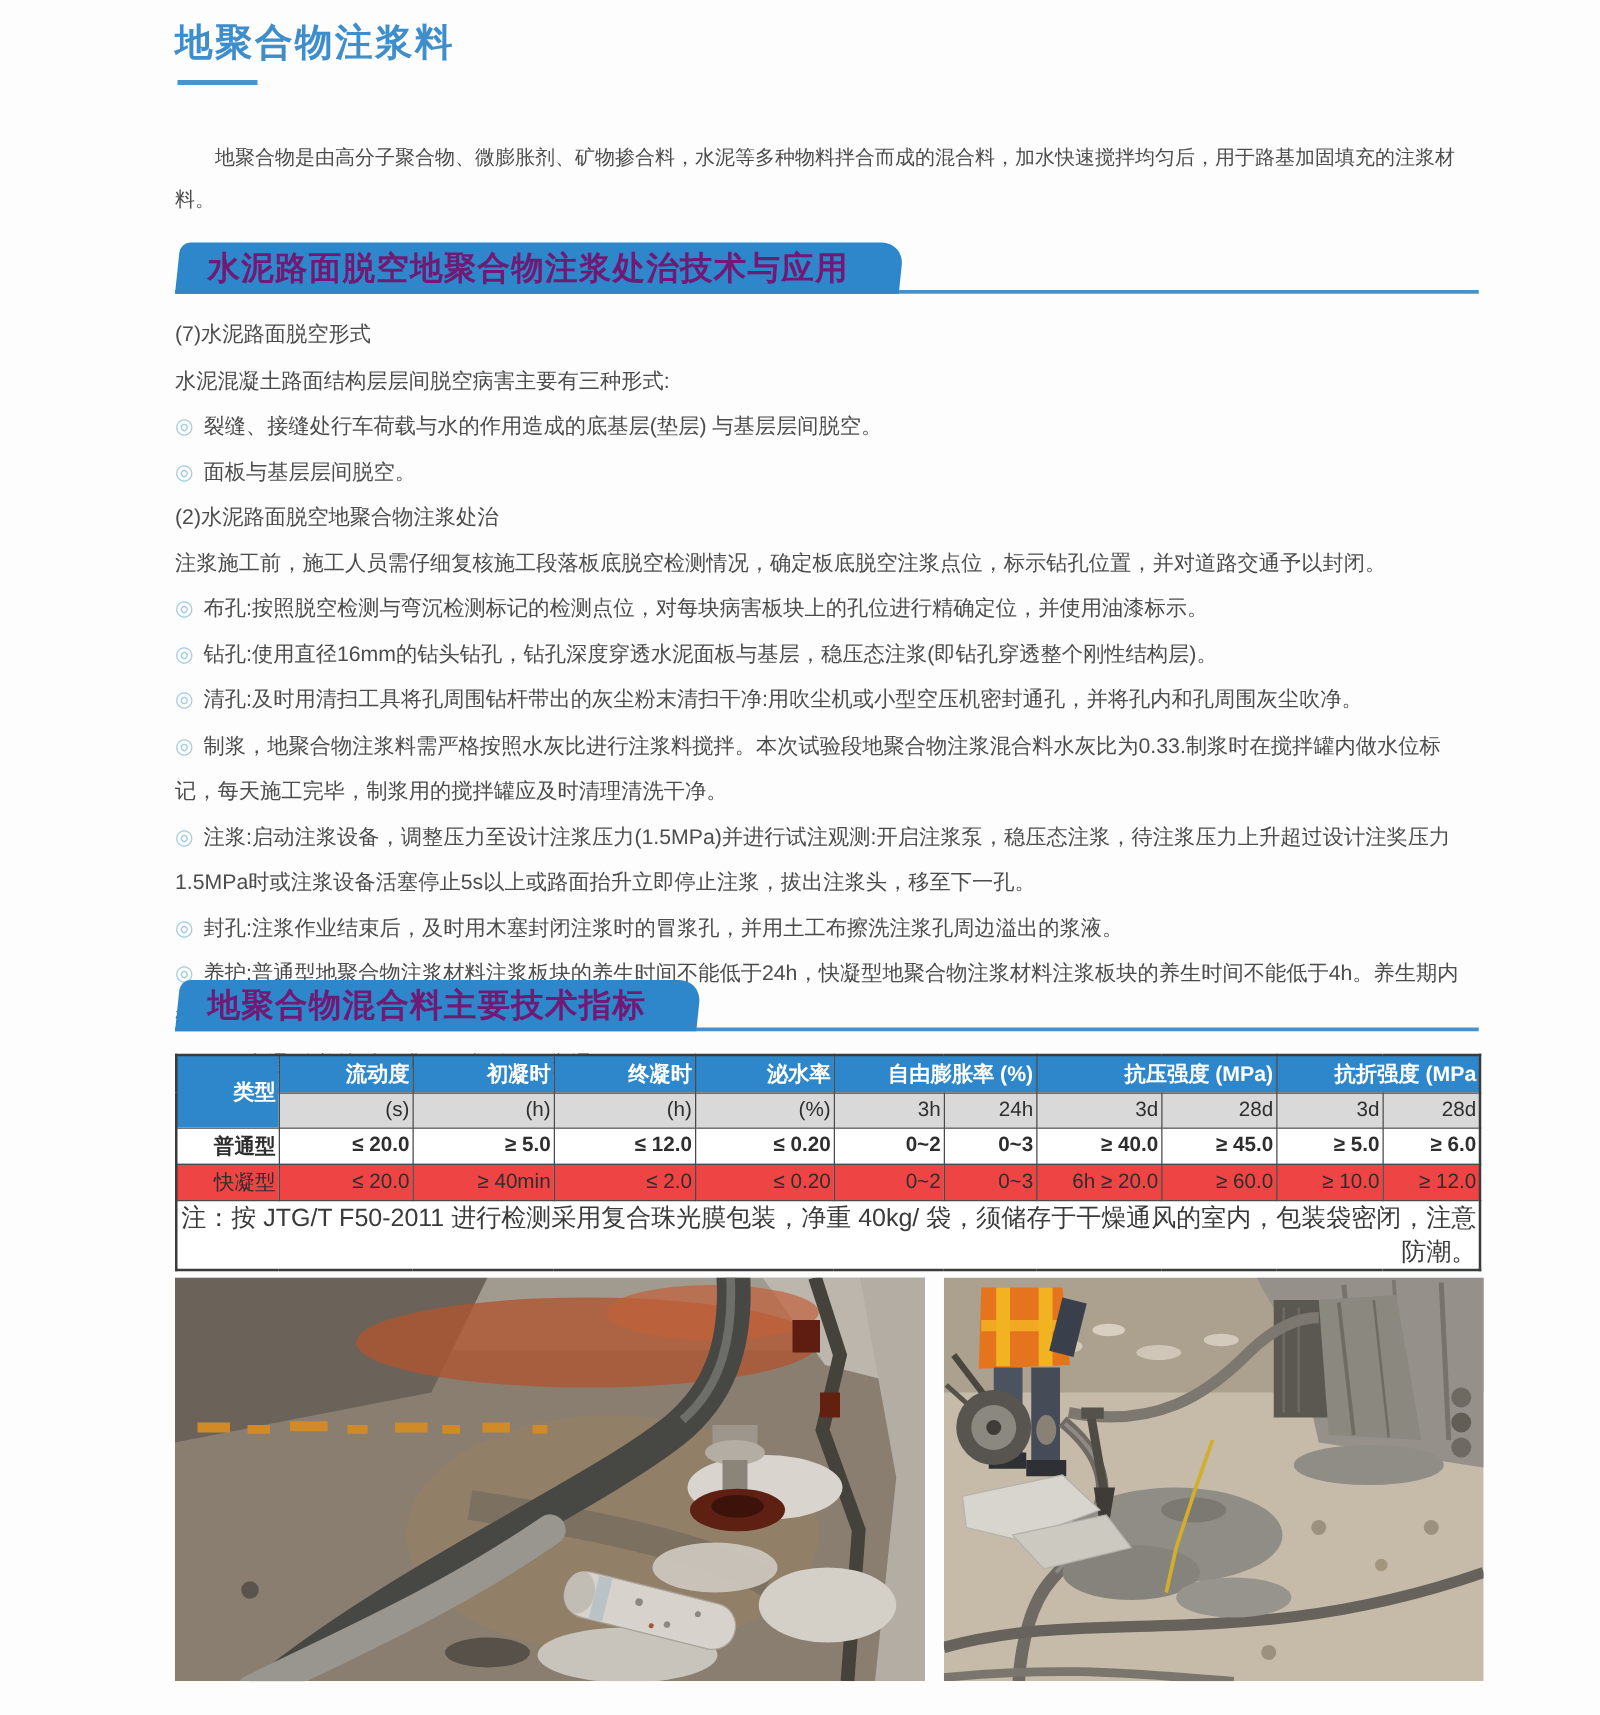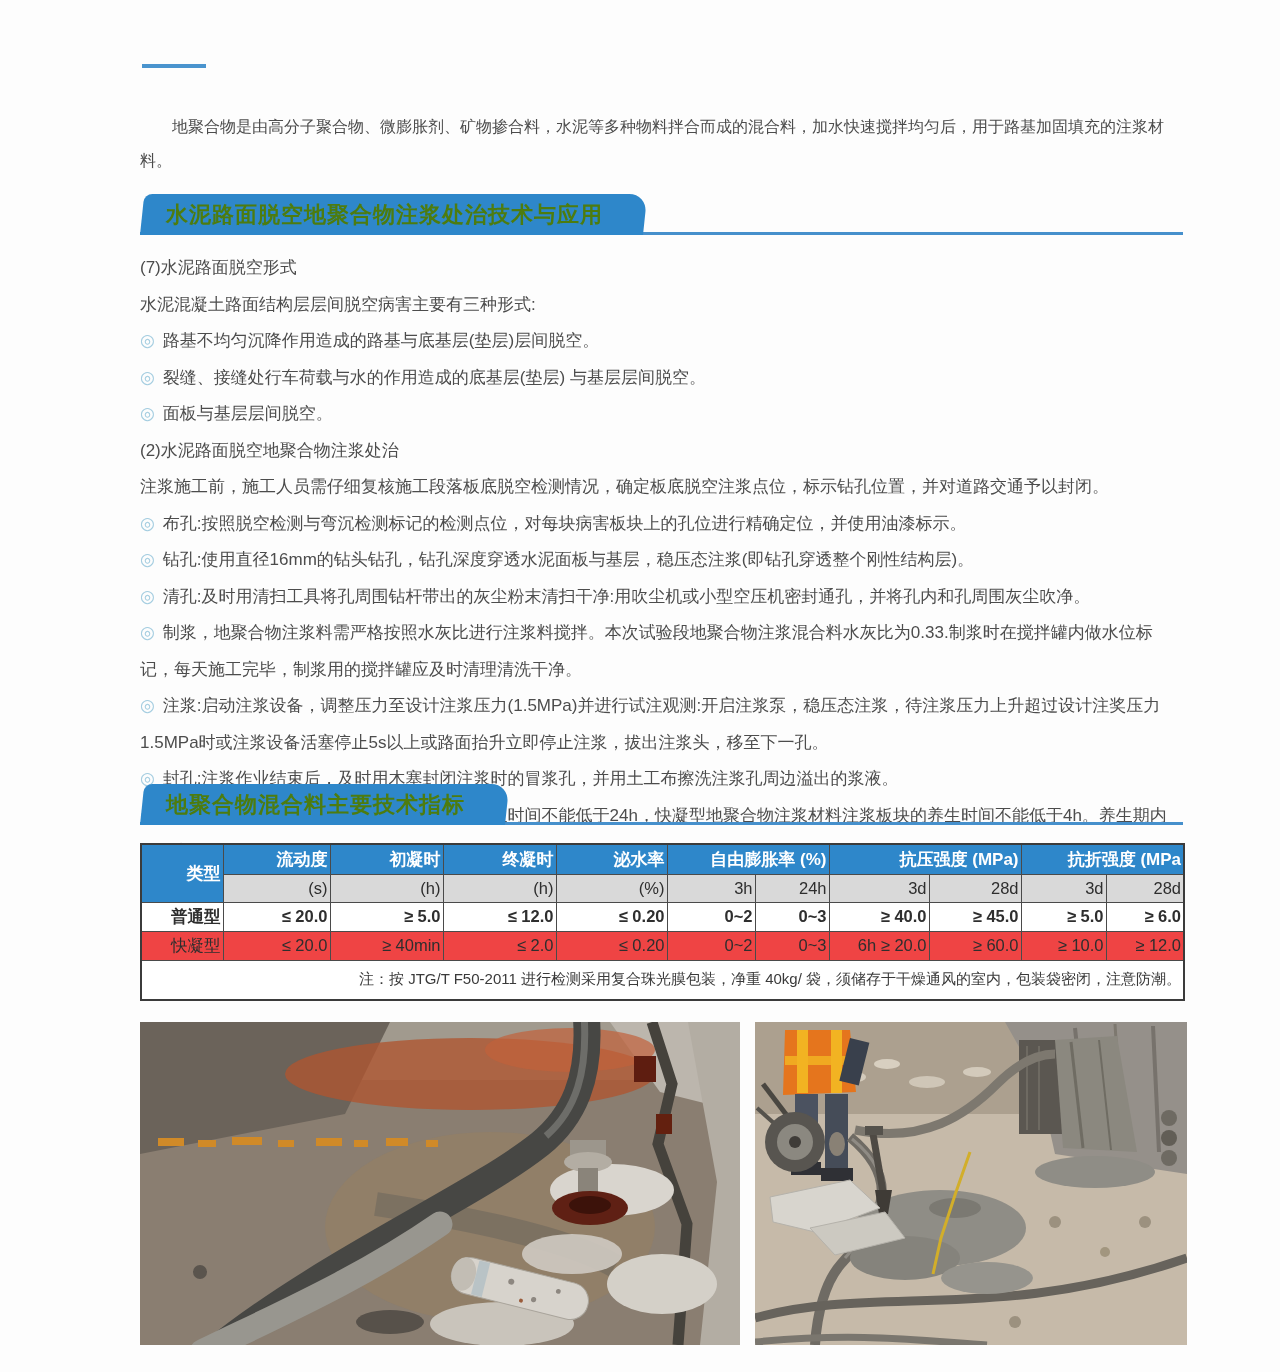--- a/index.html
+++ b/index.html
@@ -14,63 +14,63 @@
   .intro { position:absolute; top:110px; left:0; width:1043px; font-size:16px;
     color:#4c4c4c; line-height:34px; text-indent:2em; }
 
   .banner-row { position:absolute; left:0; width:1043px; height:41px; border-bottom:3px solid #4690cc; }
   .banner-row.b1 { top:194px; }
   .banner-row.b2 { top:784px; }
   .banner-tab { position:relative; display:inline-block; height:41px; line-height:41px;
     padding:0 40px 0 26px; }
   .banner-tab::before { content:""; position:absolute; inset:0; background:#2e87ca;
     border-radius:8px 18px 0 0; transform:skewX(-6deg); transform-origin:bottom left; }
-  .banner-text { position:relative; color:#4d7c0f; font-weight:700; font-size:22px;
+  .banner-text { position:relative; color:#701a75; font-weight:700; font-size:26px;
     letter-spacing:1px; z-index:1; }
 
   .body-text { position:absolute; top:250px; left:0; width:1043px; font-size:17px;
     color:#4c4c4c; line-height:36.5px; }
   .body-text p { margin:0; }
   .bullet { color:#a4cde0; margin-right:8px; font-size:17px; }
 
   table.spec { position:absolute; top:843px; left:0; width:1043px; border-collapse:collapse;
     table-layout:fixed; font-size:16.5px; color:#2e2e2e; text-align:right; }
   table.spec td { border:1px solid #4a4a4a; padding:0 2px; }
   table.spec tr.h1 td { height:30px; background:#2e87ca; color:#ffffff; font-weight:700; font-size:17px; }
   table.spec td.typehead { background:#2e87ca; color:#ffffff; font-weight:700; font-size:17px; }
   table.spec tr.h2 td { height:28px; background:#d9d9d9; }
   table.spec tr.r1 td { height:29px; background:#ffffff;font-weight:bold; }
   table.spec tr.r2 td { height:29px; background:#ef4444; }
-  table.spec tr.noterow td { height:40px; background:#ffffff; font-size:15px; color:#3a3a3a; }
+  table.spec tr.noterow td { height:40px; background:#ffffff; font-size:20px; color:#3a3a3a; }
   table.spec { border:2px solid #3b3b3b; }
 
   .photo { position:absolute; top:1022px; height:323px; overflow:hidden; }
   .photo.left { left:0; width:600px; }
   .photo.right { left:615px; width:432px; }
   .photo svg { display:block; }
 </style>
 </head>
 <body>
 
 <div class="page">
 
+  <div class="page-title">地聚合物注浆料</div>
   <div class="title-dash"></div>
 
   <p class="intro">地聚合物是由高分子聚合物、微膨胀剂、矿物掺合料，水泥等多种物料拌合而成的混合料，加水快速搅拌均匀后，用于路基加固填充的注浆材料。</p>
 
   <div class="banner-row b1">
     <div class="banner-tab">
       <span class="banner-text">水泥路面脱空地聚合物注浆处治技术与应用</span>
     </div>
   </div>
 
   <div class="body-text">
     <p><span>(7)水泥路面脱空形式</span></p>
     <p><span>水泥混凝土路面结构层层间脱空病害主要有三种形式:</span></p>
-    <p><span class="bullet">◎</span><span>路基不均匀沉降作用造成的路基与底基层(垫层)层间脱空。</span></p>
     <p><span class="bullet">◎</span><span>裂缝、接缝处行车荷载与水的作用造成的底基层(垫层) 与基层层间脱空。</span></p>
     <p><span class="bullet">◎</span><span>面板与基层层间脱空。</span></p>
     <p><span>(2)水泥路面脱空地聚合物注浆处治</span></p>
     <p><span>注浆施工前，施工人员需仔细复核施工段落板底脱空检测情况，确定板底脱空注浆点位，标示钻孔位置，并对道路交通予以封闭。</span></p>
     <p><span class="bullet">◎</span><span>布孔:按照脱空检测与弯沉检测标记的检测点位，对每块病害板块上的孔位进行精确定位，并使用油漆标示。</span></p>
     <p><span class="bullet">◎</span><span>钻孔:使用直径16mm的钻头钻孔，钻孔深度穿透水泥面板与基层，稳压态注浆(即钻孔穿透整个刚性结构层)。</span></p>
     <p><span class="bullet">◎</span><span>清孔:及时用清扫工具将孔周围钻杆带出的灰尘粉末清扫干净:用吹尘机或小型空压机密封通孔，并将孔内和孔周围灰尘吹净。</span></p>
     <p><span class="bullet">◎</span><span>制浆，地聚合物注浆料需严格按照水灰比进行注浆料搅拌。本次试验段地聚合物注浆混合料水灰比为0.33.制浆时在搅拌罐内做水位标记，每天施工完毕，制浆用的搅拌罐应及时清理清洗干净。</span></p>
     <p><span class="bullet">◎</span><span>注浆:启动注浆设备，调整压力至设计注浆压力(1.5MPa)并进行试注观测:开启注浆泵，稳压态注浆，待注浆压力上升超过设计注奖压力1.5MPa时或注浆设备活塞停止5s以上或路面抬升立即停止注浆，拔出注浆头，移至下一孔。</span></p>
     <p><span class="bullet">◎</span><span>封孔:注浆作业结束后，及时用木塞封闭注浆时的冒浆孔，并用土工布擦洗注浆孔周边溢出的浆液。</span></p>

